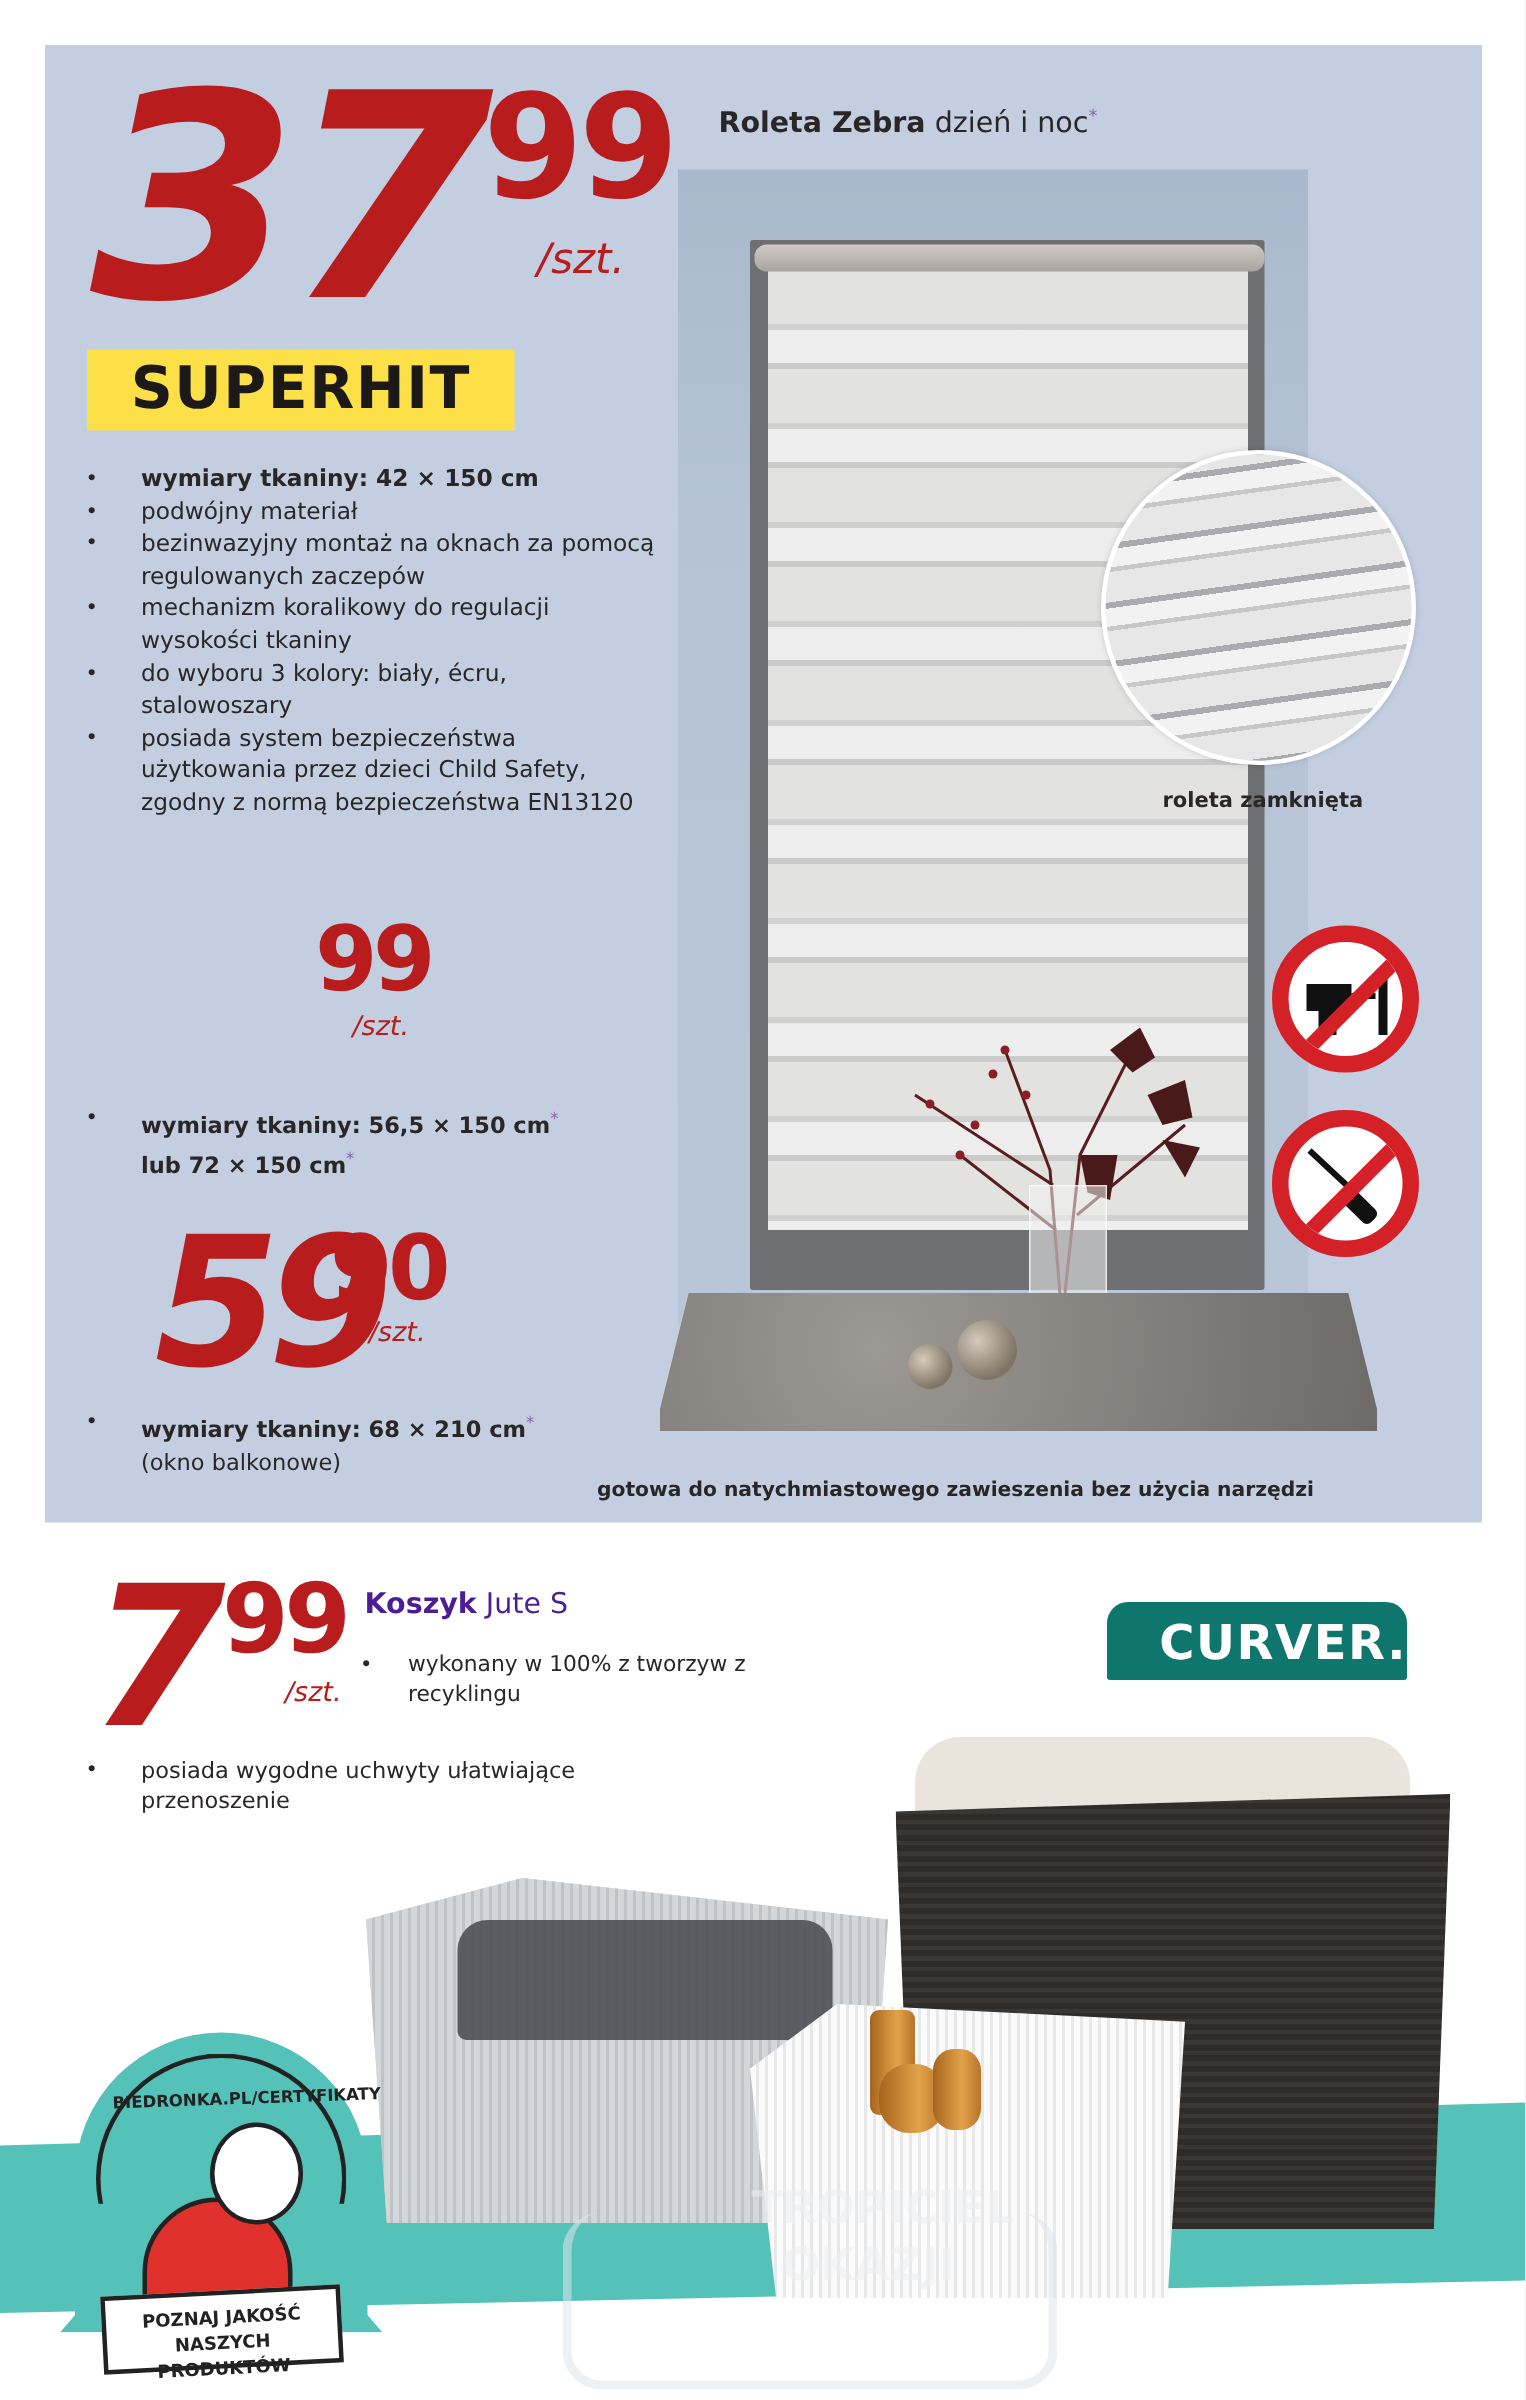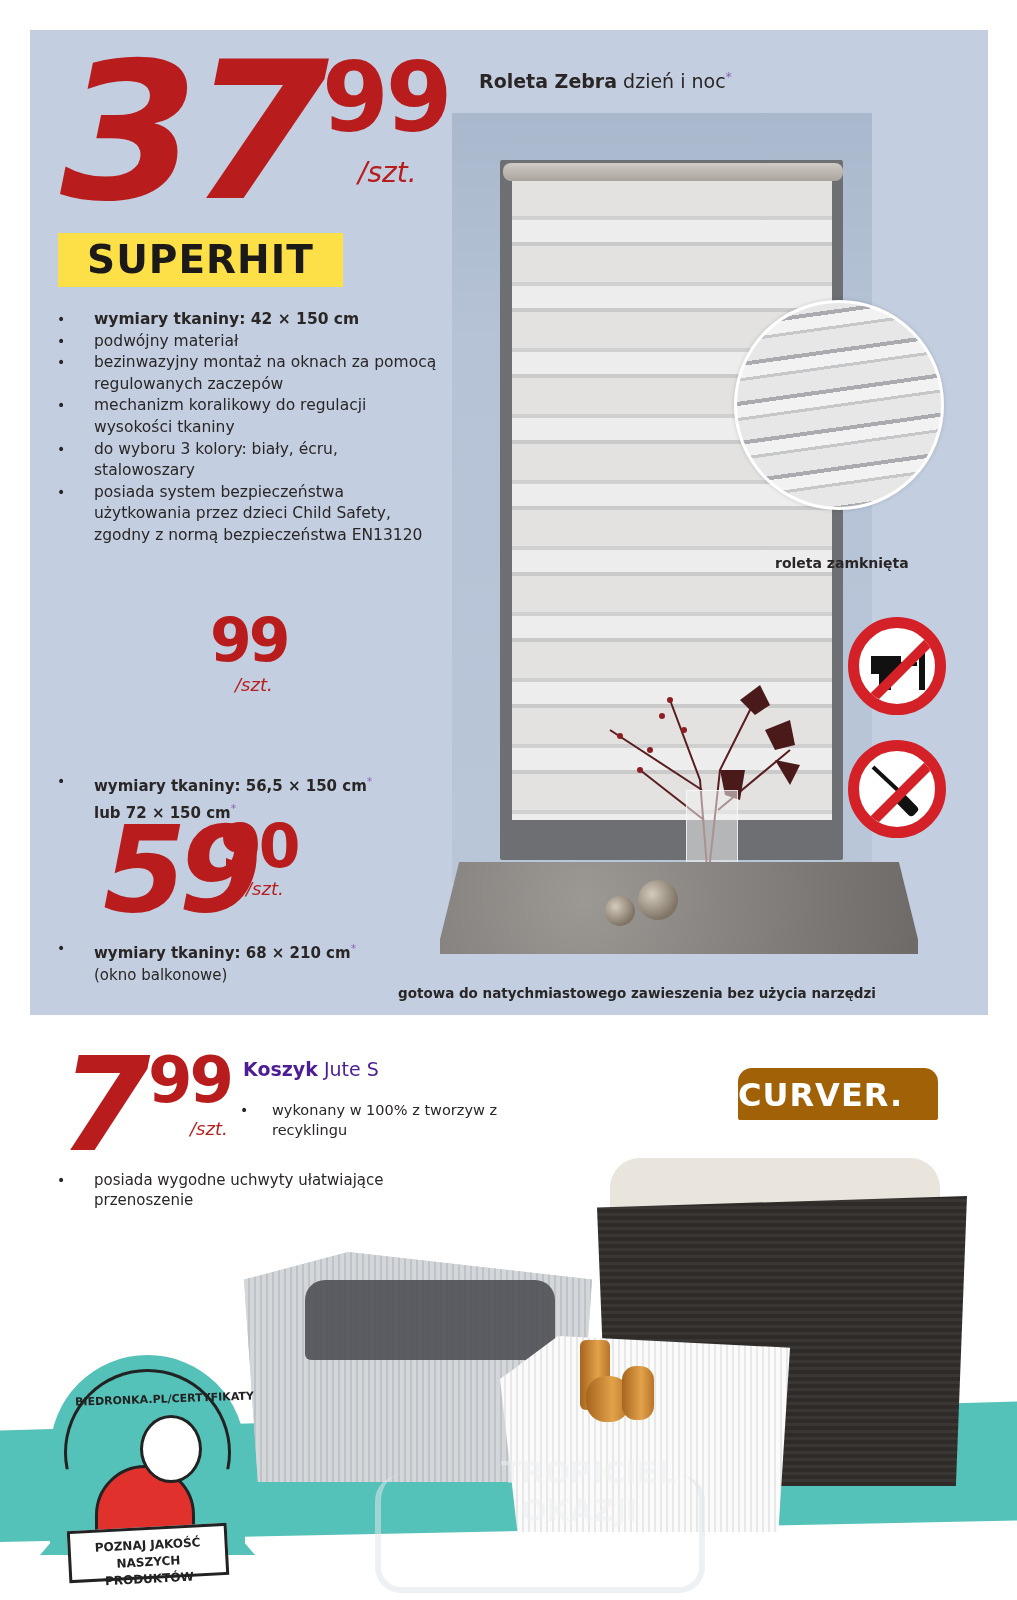--- a/index.html
+++ b/index.html
@@ -34,21 +34,21 @@
   .bullets li b { font-weight: 900; }
   .bullets .ast { color: #8b63b0; font-size: 11px; vertical-align: super; }
 
   .b1 { left: 57px; top: 309px; width: 380px; }
 
   .p2 { left: 60px; top: 600px; height: 120px; width: 300px; }
   .p2 .int { font-size: 120px; }
   .p2 .dec { left: 150px; top: 10px; font-size: 60px; }
   .p2 .unit { left: 175px; top: 74px; font-size: 18px; }
 
-  .b2 { left: 57px; top: 735px; width: 380px; font-size: 15px; margin-top: 36px; }
+  .b2 { left: 57px; top: 735px; width: 380px; font-size: 15px; }
 
   .p3 { left: 60px; top: 810px; height: 120px; width: 300px; }
   .p3 .int { font-size: 120px; margin-left: 43px; }
   .p3 .dec { left: 160px; top: 6px; font-size: 60px; }
   .p3 .unit { left: 186px; top: 68px; font-size: 18px; }
 
   .b3 { left: 57px; top: 938px; width: 380px; font-size: 15px; }
 
   .prod-title { position: absolute; left: 479px; top: 70px; font-size: 19px; color: #2a2626; }
   .prod-title b { font-weight: 900; }
@@ -95,21 +95,21 @@
   .zoom-circle {
     position: absolute; left: 734px; top: 300px; width: 210px; height: 210px;
     border-radius: 50%; border: 3px solid #ffffff; overflow: hidden;
     background: repeating-linear-gradient(172deg,
       #e7e7e7 0px, #e7e7e7 20px,
       #a9abae 20px, #a9abae 24px,
       #f2f2f2 24px, #f2f2f2 36px,
       #c6c7c9 36px, #c6c7c9 39px);
     box-shadow: 0 0 4px rgba(0,0,0,.15);
   }
-  .zoom-label { position: absolute; left: 775px; top: 526px; font-size: 14px; font-weight: 900; color: #2a2626; margin-top: 29px; }
+  .zoom-label { position: absolute; left: 775px; top: 526px; font-size: 14px; font-weight: 900; color: #2a2626; }
 
   .no-sign {
     position: absolute; width: 98px; height: 98px; border-radius: 50%;
     border: 11px solid #d42027; background: #ffffff; overflow: hidden;
   }
   .no-sign::after {
     content: ""; position: absolute; left: -10px; top: 34px; width: 110px; height: 10px;
     background: #d42027; transform: rotate(-45deg);
   }
   .no-sign svg { position: absolute; left: 6px; top: 6px; }
@@ -129,22 +129,22 @@
   .p4 .unit { left: 130px; top: 78px; font-size: 18px; }
 
   .basket-title { position: absolute; left: 243px; top: 1058px; font-size: 19px; color: #4c1d95; }
   .basket-title b { font-weight: 900; }
   .b4 { left: 240px; top: 1100px; width: 320px; font-size: 14.5px; line-height: 20px; }
   .b4 li { padding-left: 32px; }
   .b5 { left: 57px; top: 1170px; width: 380px; font-size: 15px; line-height: 20px; }
 
   .curver {
     position: absolute; left: 738px; top: 1068px; width: 200px; height: 52px;
-    background: #a16207; color: #ffffff; font-weight: 900; font-size: 32px;
-    text-align: left; line-height: 54px; border-radius: 14px 14px 2px 2px;
+    background: #0f766e; color: #ffffff; font-weight: 900; font-size: 32px;
+    text-align: right; line-height: 54px; border-radius: 14px 14px 2px 2px;
     letter-spacing: 1px;
   }
 
   
   .basket-gray {
     position: absolute; left: 244px; top: 1252px; width: 348px; height: 230px;
     background: repeating-linear-gradient(90deg, #d4d7da 0 4px, #bfc3c7 4px 6px),
                 #d0d3d6;
     clip-path: polygon(0% 12%, 30% 0%, 100% 12%, 96% 100%, 4% 100%);
   }

